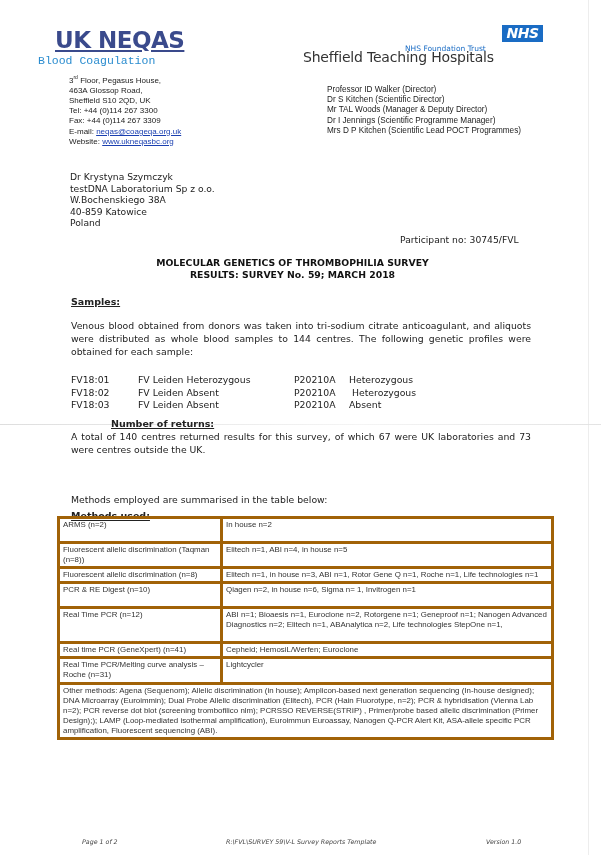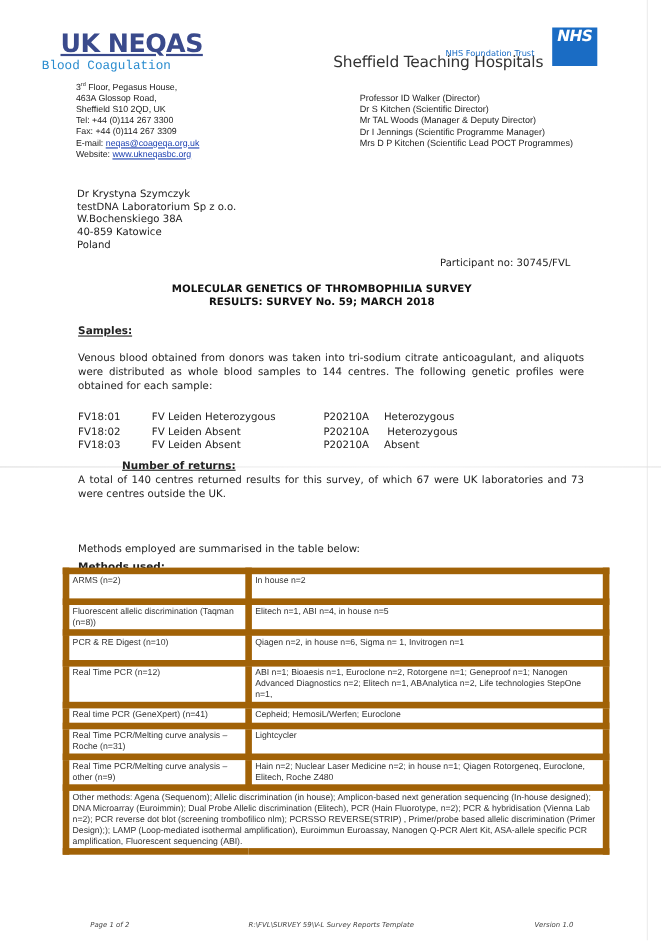--- a/index.html
+++ b/index.html
@@ -7,21 +7,21 @@
     .scanline { position: absolute; left: 0; top: 424px; width: 601px; height: 1px; background: linear-gradient(90deg, rgba(200,200,200,0.6), rgba(220,220,220,0.3) 60%, rgba(200,200,200,0.5)); }
     .rightedge { position: absolute; right: 12px; top: 0; width: 1px; height: 855px; background: rgba(225,225,225,0.6); }
 
     .logo-neqas { position: absolute; left: 55px; top: 27px; font-family: "DejaVu Sans", sans-serif; font-size: 23px; font-weight: bold; color: #3a4a8c; letter-spacing: -0.5px; text-decoration: underline; }
     .logo-sub { position: absolute; left: 38px; top: 54px; font-family: Liberation Mono, monospace; font-size: 11.5px; color: #2a8ccf; }
     .addr { position: absolute; left: 69px; top: 72px; font-size: 8px; line-height: 10.2px; color: #222; }
     .addr a { color: #1a3fb0; text-decoration: underline; }
     .addr sup { font-size: 5px; }
 
     .sth { position: absolute; left: 303px; top: 25px; font-family: "DejaVu Sans", sans-serif; font-size: 14px; color: #333; letter-spacing: -0.2px; margin-top: 24px; }
-    .nhs-badge { position: absolute; left: 502px; top: 25px; width: 41px; height: 35px; background: #1a6cc4; color: #fff; font-family: "DejaVu Sans", sans-serif; font-weight: bold; font-style: italic; font-size: 14px; line-height: 17px; text-align: center; letter-spacing: -0.5px; }
+    .nhs-badge { position: absolute; left: 502px; top: 25px; width: 41px; height: 17px; background: #1a6cc4; color: #fff; font-family: "DejaVu Sans", sans-serif; font-weight: bold; font-style: italic; font-size: 14px; line-height: 17px; text-align: center; letter-spacing: -0.5px; }
     .nhs-trust { position: absolute; left: 405px; top: 44px; font-family: "DejaVu Sans", sans-serif; font-size: 7.5px; color: #1a6cc4; }
     .staff { position: absolute; left: 327px; top: 85px; font-size: 8.2px; line-height: 10.2px; color: #222; }
 
     .recipient { position: absolute; left: 70px; top: 171px; font-family: "DejaVu Sans", sans-serif; font-size: 9.2px; line-height: 11.6px; color: #222; }
     .participant { position: absolute; left: 400px; top: 234px; font-family: "DejaVu Sans", sans-serif; font-size: 9.2px; color: #222; }
 
     .title { position: absolute; left: 0; width: 601px; text-align: center; font-family: "DejaVu Sans", sans-serif; font-weight: bold; font-size: 9.3px; line-height: 11.5px; color: #111; }
     .title1 { top: 257px; left: -8px; }
     .title2 { top: 269px; left: -8px; }
 
@@ -29,21 +29,21 @@
     .para { position: absolute; left: 71px; width: 460px; font-family: "DejaVu Sans", sans-serif; font-size: 9.3px; line-height: 13px; color: #222; text-align: justify; }
 
     .samples { position: absolute; left: 71px; top: 374px; font-family: "DejaVu Sans", sans-serif; font-size: 9.3px; line-height: 12.6px; color: #222; }
     .samples .row { position: relative; height: 12.6px; white-space: nowrap; }
     .samples .c1 { position: absolute; left: 0; }
     .samples .c2 { position: absolute; left: 67px; }
     .samples .c3 { position: absolute; left: 223px; }
     .samples .c4 { position: absolute; left: 278px; }
 
     table.methods { position: absolute; left: 57px; top: 516px; width: 497px; border-collapse: collapse; font-size: 7.9px; line-height: 10.1px; color: #333; }
-    table.methods td { border: 6px solid #a16207; padding: 1px 3px 1px 3px; vertical-align: top; }
+    table.methods td { border: 3px solid #a16207; padding: 1px 3px 1px 3px; vertical-align: top; }
     table.methods td.m { width: 154px; }
     .rh-arms td { height: 20px; }
     .rh-rt td { height: 30px; }
 
     .footer { position: absolute; top: 838px; font-family: "DejaVu Sans", sans-serif; font-style: italic; font-size: 6.3px; color: #444; }
   </style>
 </head>
 <body>
 
 <div class="scanline"></div>
@@ -117,41 +117,41 @@
 <table class="methods">
   <tbody>
       <tr class="rh-arms">
     <td class="m">ARMS (n=2)</td>
     <td>In house n=2</td>
   </tr>
   <tr>
     <td class="m">Fluorescent allelic discrimination (Taqman (n=8))</td>
     <td>Elitech n=1, ABI n=4, in house n=5</td>
   </tr>
+  <tr>
+    <td class="m">Fluorescent allelic discrimination (n=8)</td>
+    <td>Elitech n=1, in house n=3, ABI n=1, Rotor Gene Q n=1, Roche n=1, Life technologies n=1</td>
+  </tr>
   <tr class="rh-arms">
     <td class="m">PCR &amp; RE Digest  (n=10)</td>
     <td>Qiagen n=2, in house n=6, Sigma n= 1, Invitrogen n=1</td>
   </tr>
   <tr class="rh-rt">
     <td class="m">Real Time PCR (n=12)</td>
     <td>ABI n=1; Bioaesis n=1, Euroclone n=2, Rotorgene n=1; Geneproof n=1; Nanogen Advanced Diagnostics n=2; Elitech n=1, ABAnalytica n=2, Life technologies StepOne n=1,</td>
   </tr>
   <tr>
     <td class="m">Real time PCR (GeneXpert) (n=41)</td>
     <td>Cepheid; HemosiL/Werfen; Euroclone</td>
   </tr>
   <tr>
     <td class="m">Real Time PCR/Melting curve analysis – Roche (n=31)</td>
     <td>Lightcycler</td>
   </tr>
   <tr>
-    <td class="m">Real Time PCR/Melting curve analysis – other (n=9)</td>
-    <td>Hain n=2; Nuclear Laser Medicine n=2; in house n=1; Qiagen Rotorgeneq, Euroclone, Elitech, Roche Z480</td>
-  </tr>
-  <tr>
     <td colspan="2">Other methods:  Agena (Sequenom); Allelic discrimination (in house); Amplicon-based next generation sequencing (In-house designed); DNA Microarray (Euroimmin); Dual Probe Allelic discrimination (Elitech), PCR  (Hain Fluorotype, n=2); PCR &amp; hybridisation (Vienna Lab n=2); PCR reverse dot blot (screening trombofilico nlm); PCRSSO REVERSE(STRIP) , Primer/probe based allelic discrimination (Primer Design);); LAMP (Loop-mediated isothermal amplification), Euroimmun Euroassay, Nanogen Q-PCR Alert Kit, ASA-allele specific PCR amplification,  Fluorescent sequencing (ABI).</td>
   </tr>
 </tbody>
   </table>
 
 <div class="footer" style="left:82px;">Page 1 of 2</div>
 <div class="footer" style="left:226px;">R:\FVL\SURVEY 59\V-L Survey Reports Template</div>
 <div class="footer" style="left:486px;">Version 1.0</div>
 
 </body></html>

